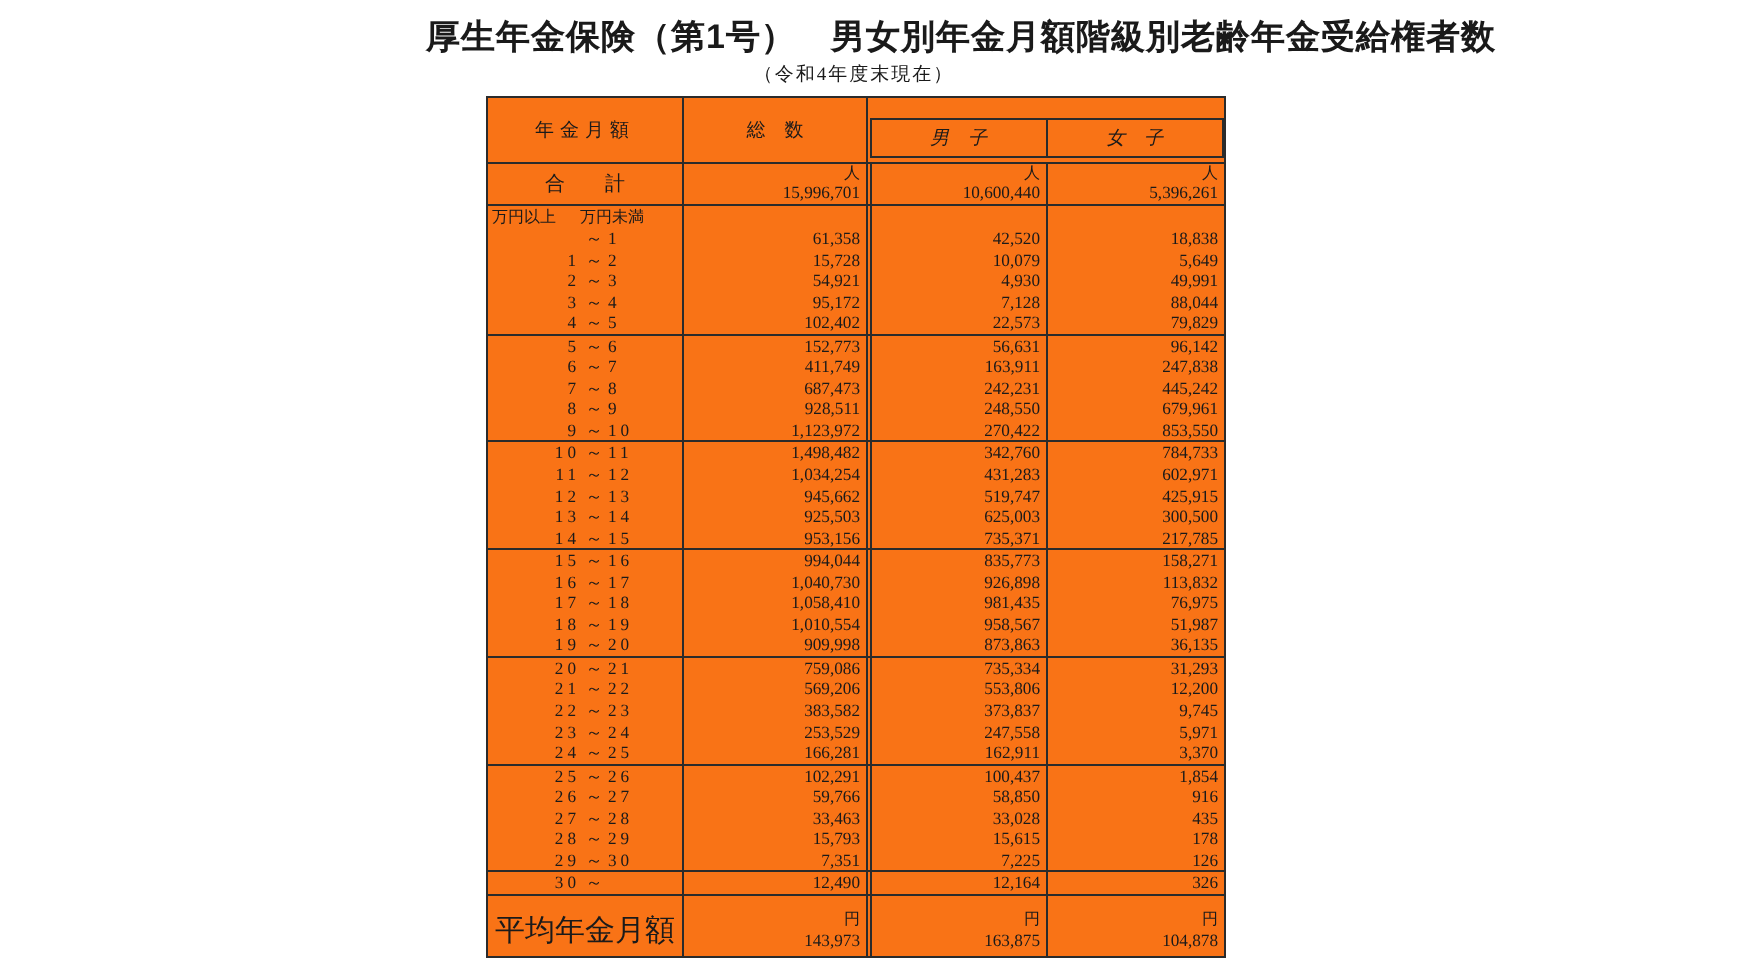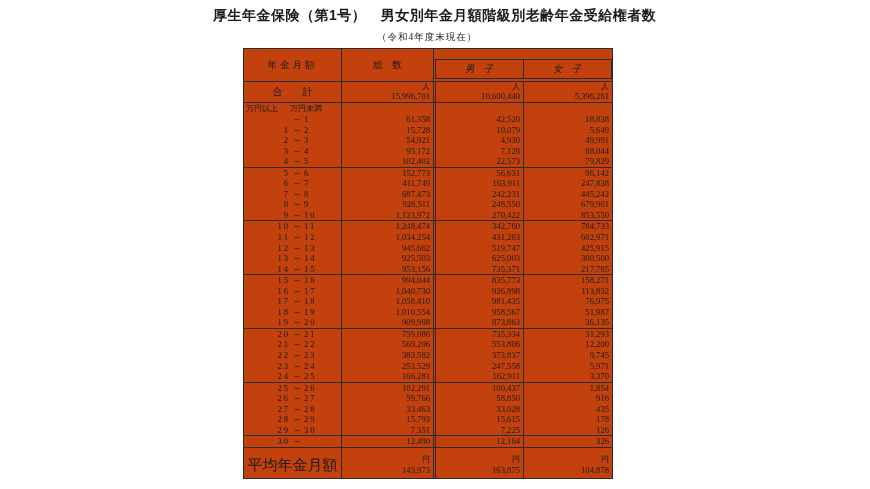--- a/index.html
+++ b/index.html
@@ -8,32 +8,32 @@
     font-family:"Liberation Serif","DejaVu Serif",serif;
     color:#1a1a1a;
     -webkit-font-smoothing:antialiased;
   }
   .page { position:absolute; inset:0; background:#fff; }
 
   .doc-title {
     position:absolute; left:213px; top:7px; width:430px;
     text-align:right;
     font-family:"Liberation Sans","DejaVu Sans",sans-serif;
-    font-weight:bold; font-size:14px; letter-spacing:0.5px;
+    font-weight:bold; font-size:17px; letter-spacing:0.5px;
     white-space:nowrap;
   }
   .doc-subtitle {
     position:absolute; left:243px; top:31px; width:368px;
     text-align:center; font-size:9.5px; letter-spacing:1px;
   }
 
   .stat-table {
     position:absolute; left:243px; top:48px; width:370px;
     border:1px solid #2b2b2b; box-sizing:border-box;
-    background:#c2410c;
+    background:#f97316;
   }
   .row { display:grid; grid-template-columns:98px 91px 90px 89px; box-sizing:border-box; }
   .cell { box-sizing:border-box; overflow:hidden; }
 
   
   .c1 { border-right:1px solid #2b2b2b; }
   .c3 { border-left:3px double #2b2b2b; }
   .c4 { border-left:1px solid #2b2b2b; }
 
   
@@ -230,21 +230,21 @@
             <div class="cell c4 num">853,550</div>
           </div>
         </div>
         <div class="group">
           <div class="row drow">
             <div class="cell c1 lab">
               <span class="lf">10</span>
               <span class="tld">～</span>
               <span class="rt">11</span>
             </div>
-            <div class="cell c2 num">1,248,474</div>
+            <div class="cell c2 num">1,498,482</div>
             <div class="cell c3 num">342,760</div>
             <div class="cell c4 num">784,733</div>
           </div>
           <div class="row drow">
             <div class="cell c1 lab">
               <span class="lf">11</span>
               <span class="tld">～</span>
               <span class="rt">12</span>
             </div>
             <div class="cell c2 num">1,034,254</div>

